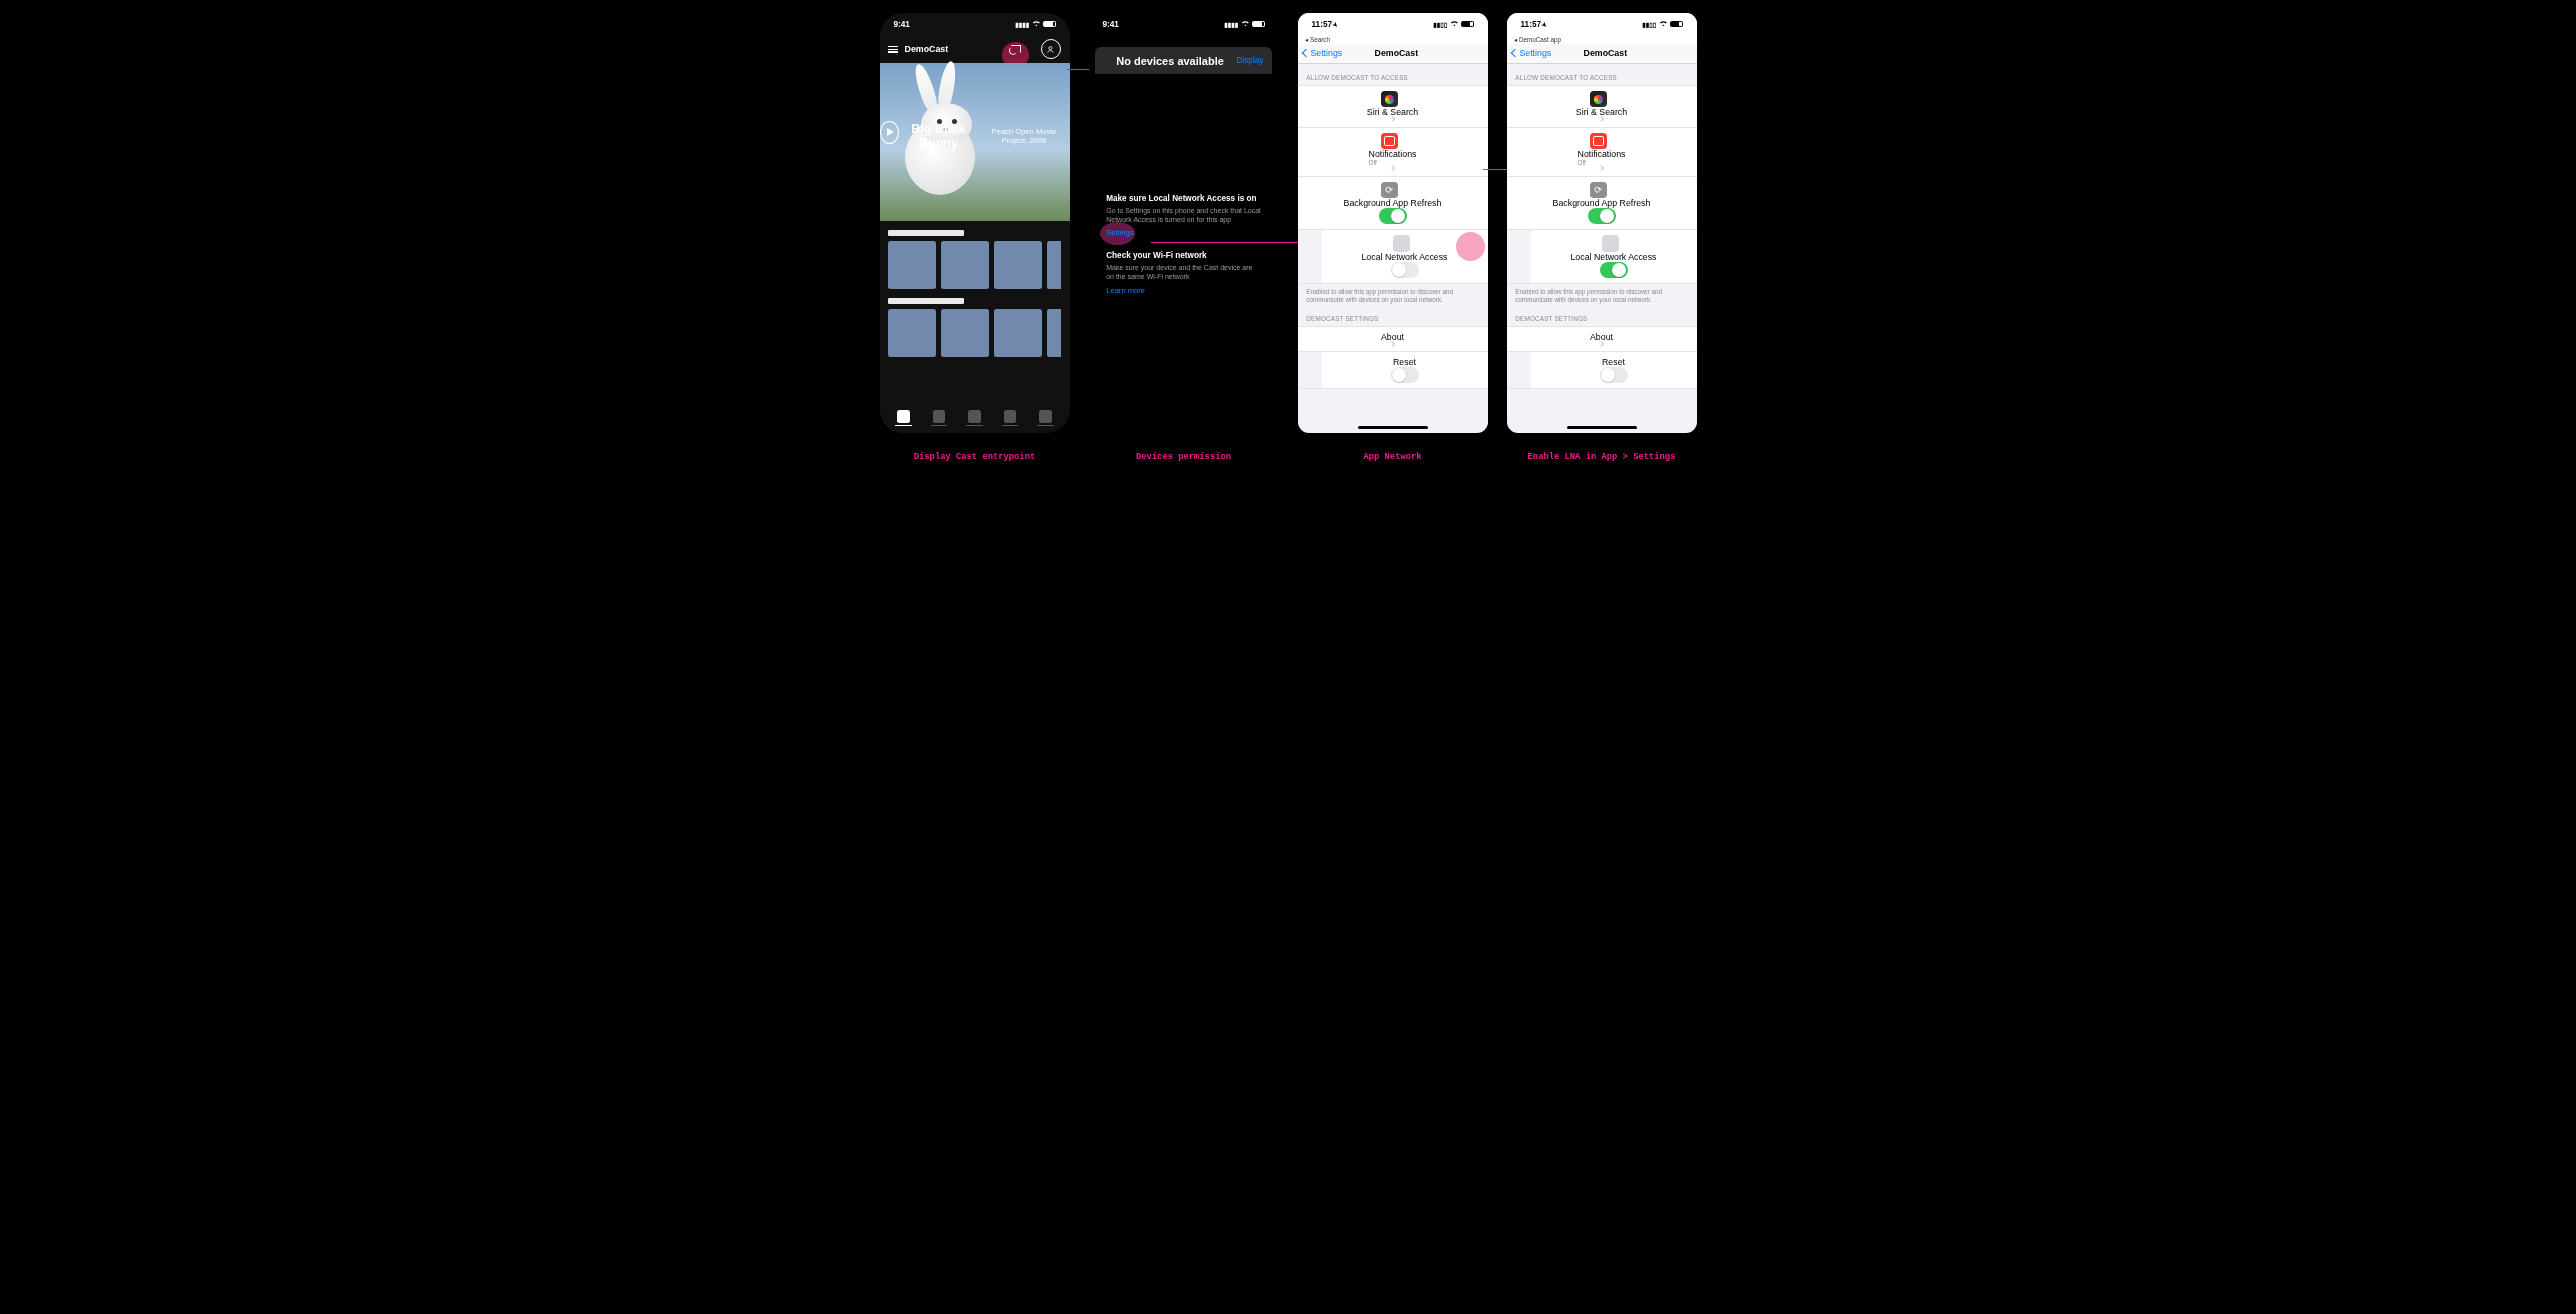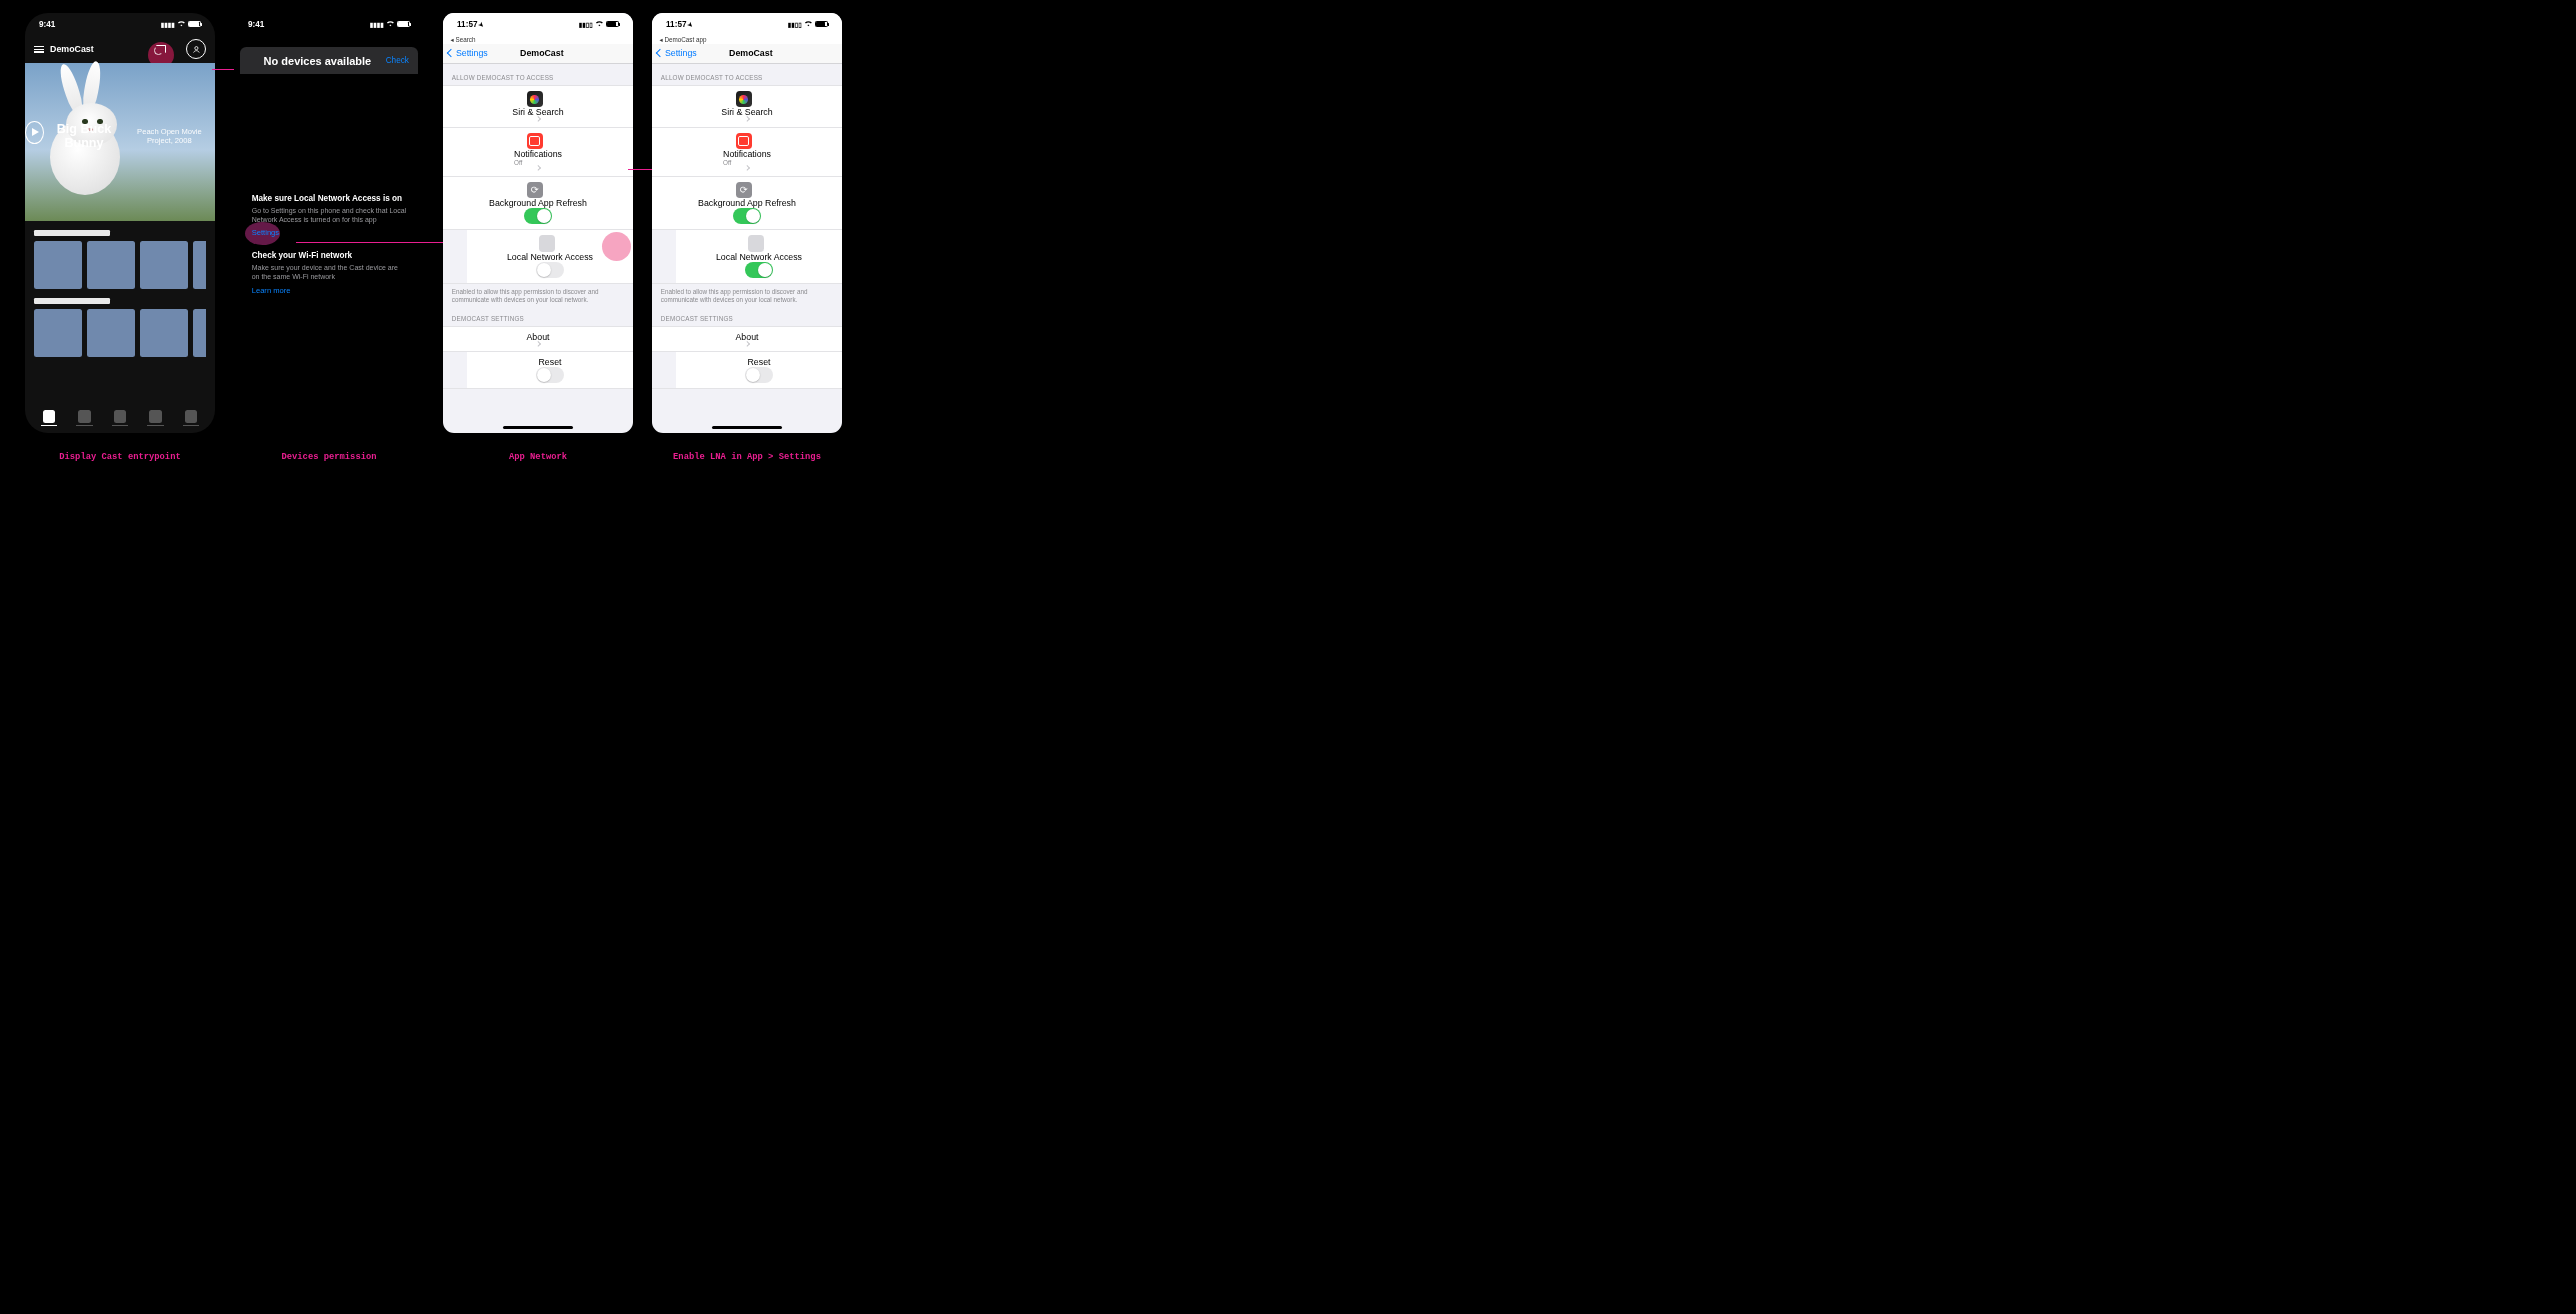--- a/index.html
+++ b/index.html
@@ -7,20 +7,21 @@
     background: #000;
     font-family: -apple-system, "Helvetica Neue", Arial, sans-serif;
     color: #fff;
     padding: 12.6px 25px 25px;
     min-width: 973px;
   }
   .stage {
     display: flex;
     gap: 19px;
     align-items: flex-start;
+    justify-content: center;
   }
   .col { display:flex; flex-direction:column; align-items:center; position:relative; }
   .phone {
     width: 190px;
     height: 420px;
     border-radius: 23px;
     overflow: hidden;
     position: relative;
   }
   .dark-phone { background:#111; }
@@ -279,21 +280,21 @@
           <span><svg width="8.8" height="7" viewBox="0 0 14 11">
                 <path d="M7 10L8.5 8.2C7.6 7.5 6.4 7.5 5.5 8.2L7 10zM3 5.5C5.3 3.6 8.7 3.6 11 5.5L12.5 3.8C9.3 1.1 4.7 1.1 1.5 3.8L3 5.5z" fill="#fff"></path>
               </svg></span>
           <span class="bat">
               <i style="width:90%"></i>
             </span>
         </span>
       </div>
       <div class="sheet-header">
         <span class="sheet-title">No devices available</span>
-        <span class="sheet-cancel">Check</span>
+        <span class="sheet-cancel">Display</span>
       </div>
 
       <div class="tips">
         <h4>Make sure Local Network Access is on</h4>
         <p class="desc">Go to Settings on this phone and check that Local Network Access is turned on for this app</p>
         <div class="highlight-pink-settings">
           <span class="link">Settings</span>
         </div>
 
         <div class="tips-block2">

